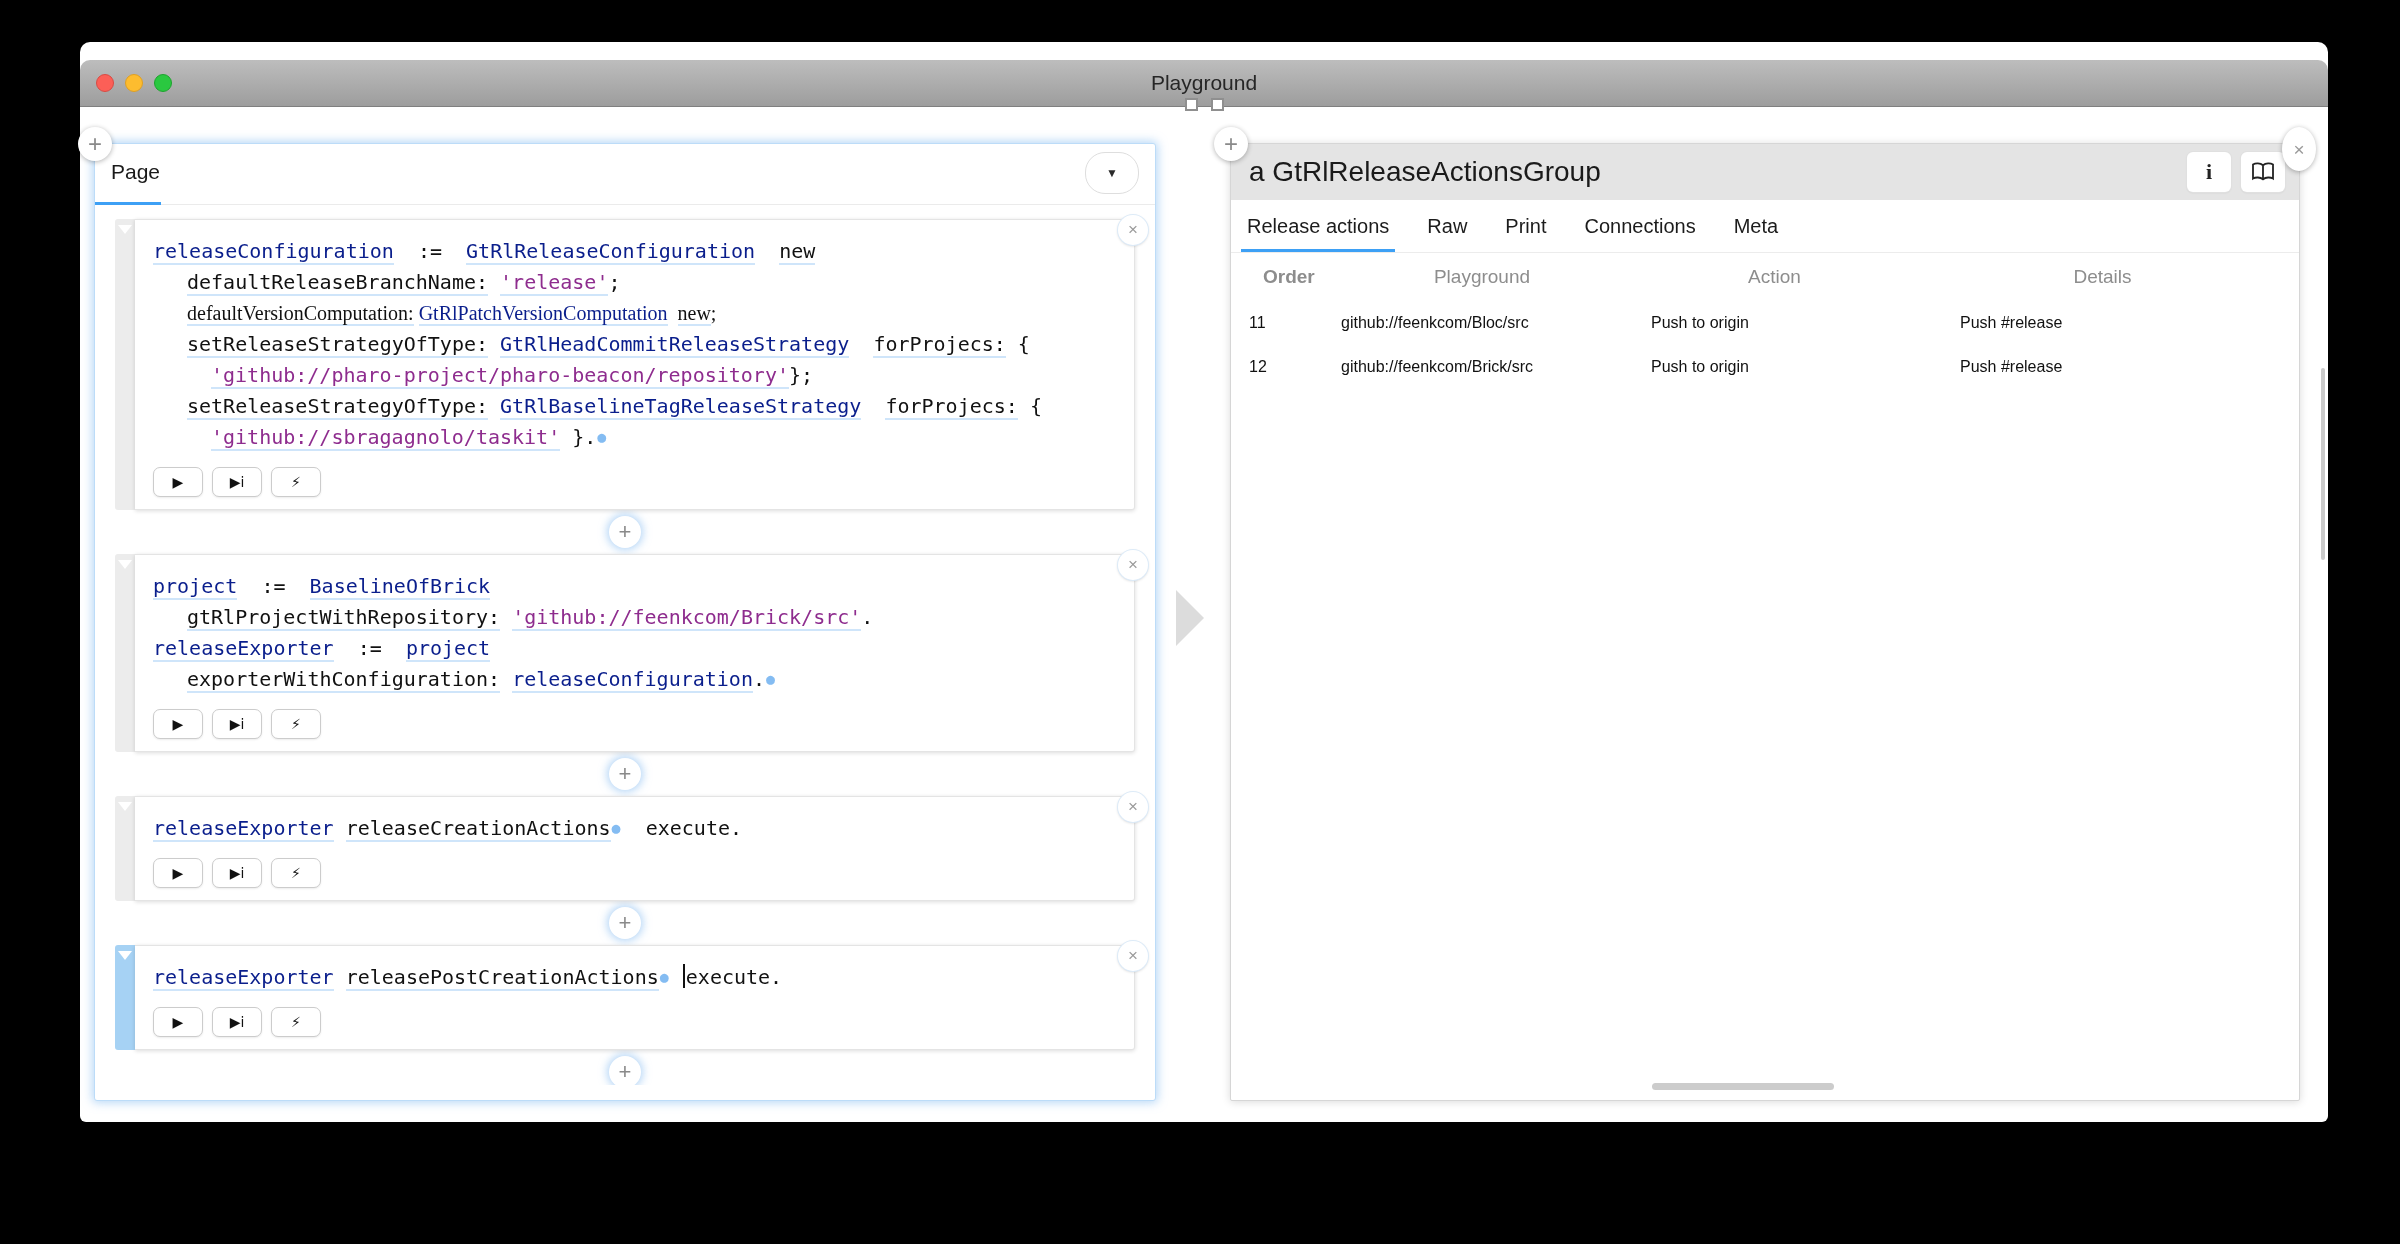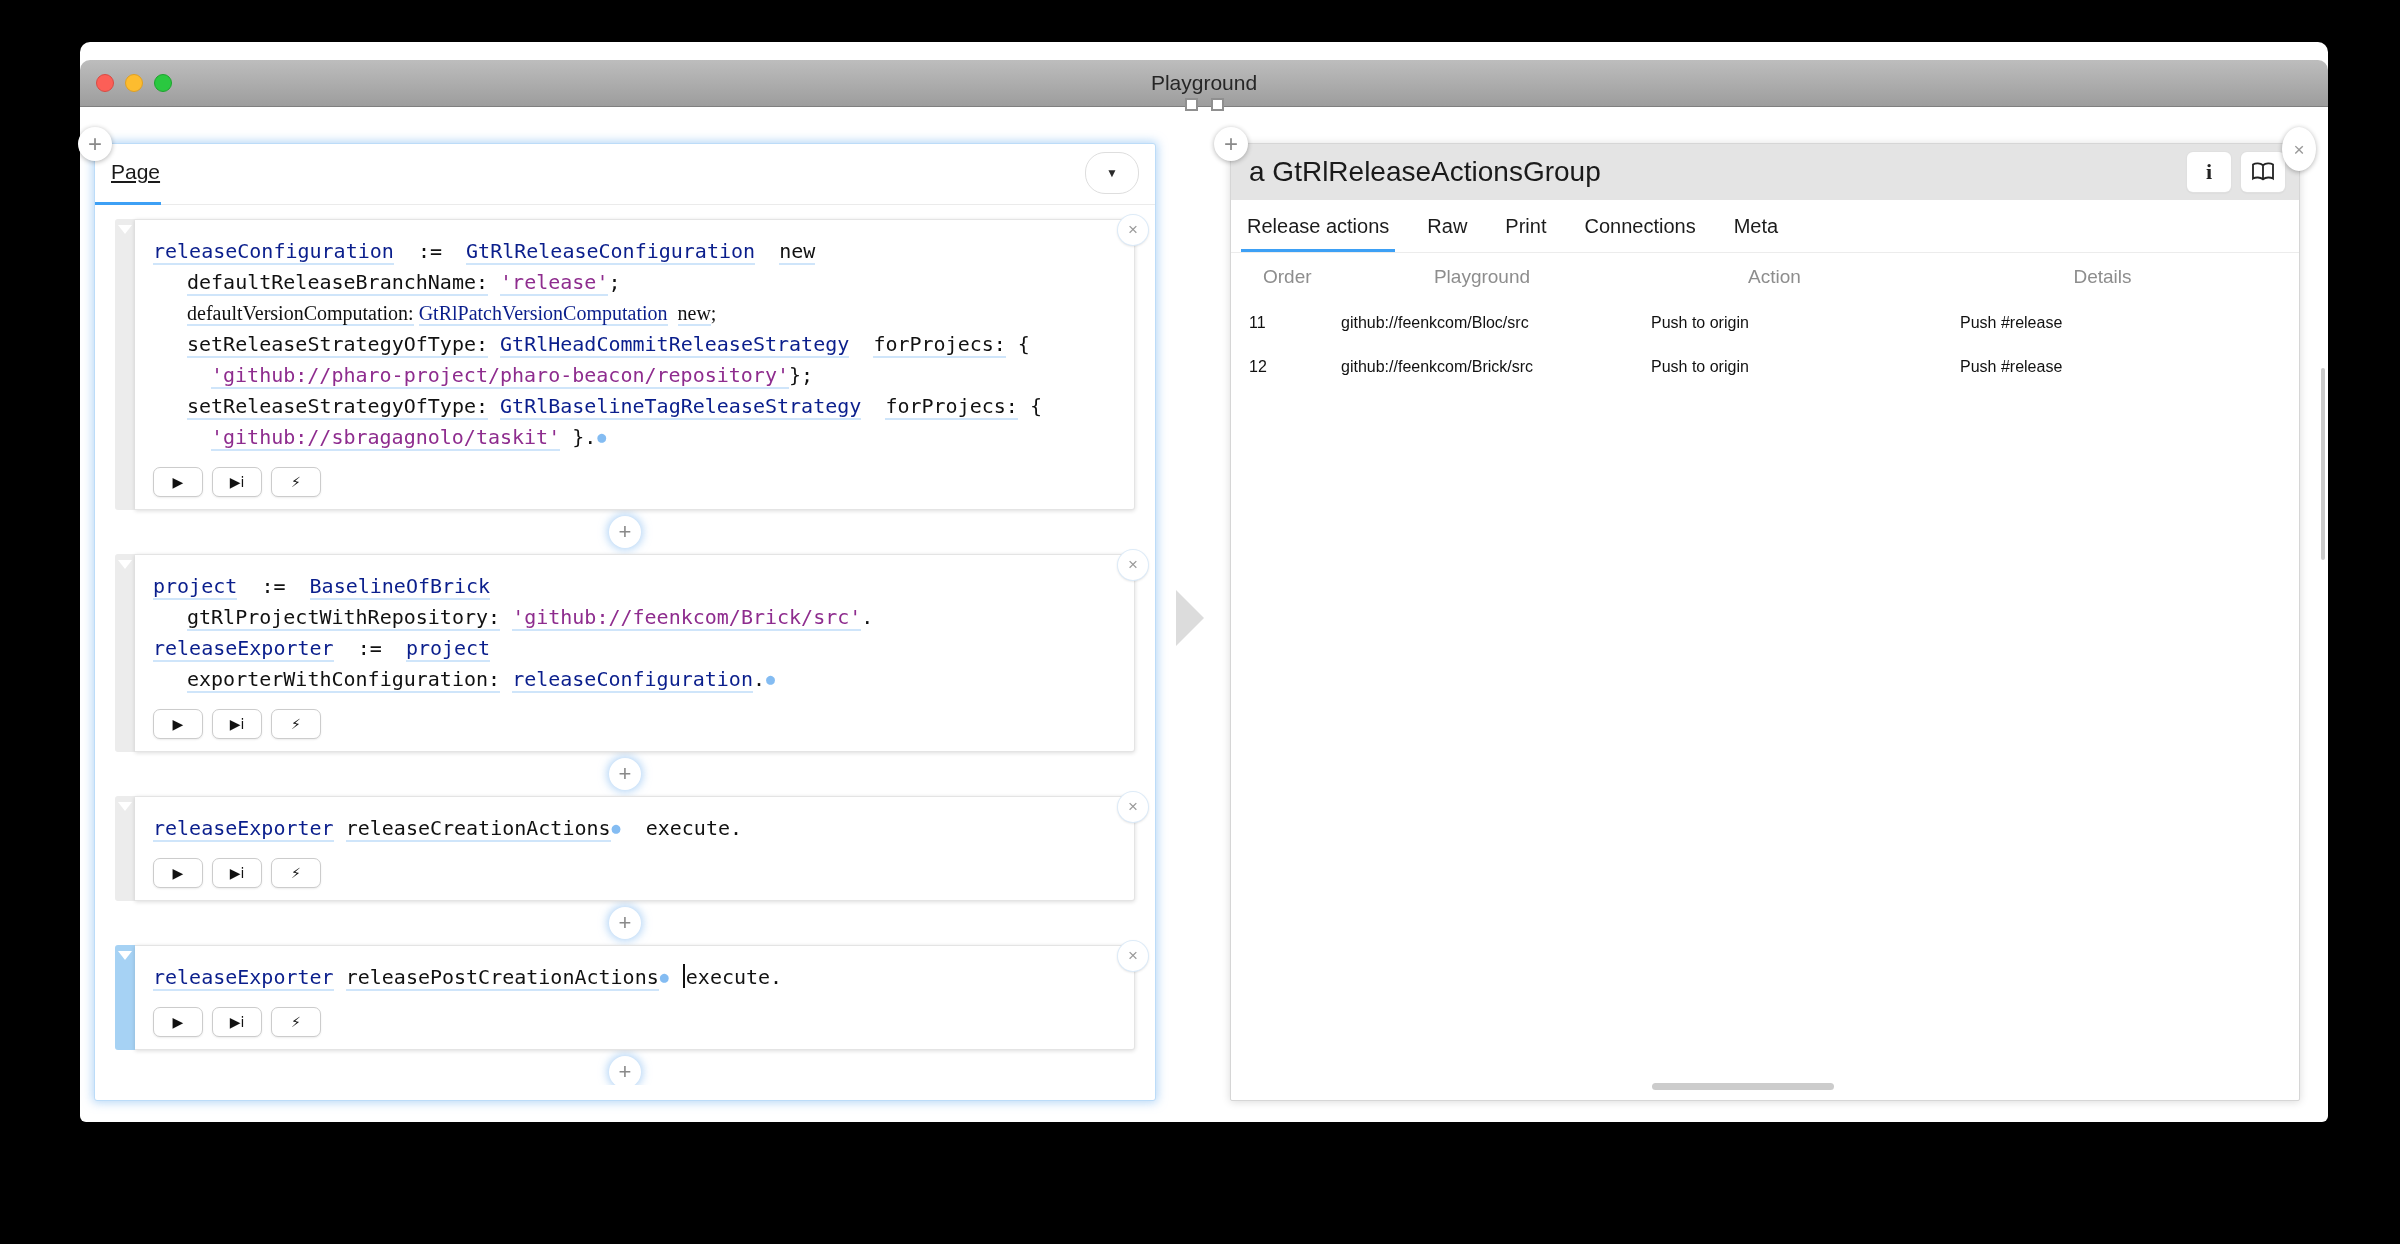--- a/index.html
+++ b/index.html
@@ -26,21 +26,21 @@
              border-radius:3px;box-shadow:0 0 10px 2px rgba(130,185,240,.55);}
   .pane.right{left:1150px;top:101px;width:1070px;height:958px;border:1px solid #d6d6d6;
               border-radius:2px;box-shadow:0 1px 8px rgba(0,0,0,.15);}
   .corner-btn{position:absolute;width:34px;height:34px;border-radius:50%;background:#fff;
               display:flex;align-items:center;justify-content:center;color:#8a8a8a;font-size:24px;
               box-shadow:0 1px 5px rgba(0,0,0,.3);z-index:5;cursor:default;line-height:1;}
   .corner-btn.tl{left:-17px;top:-17px;}
   .corner-btn.tr{right:-17px;top:-17px;font-size:19px;color:#9a9a9a;}
   
   .tabbar{position:relative;height:60px;border-bottom:1px solid #ebebeb;}
-  .tab-label{position:absolute;left:16px;top:16px;font-size:21px;color:#1a1a1a;text-decoration:underline;}
+  .tab-label{position:absolute;left:16px;top:16px;font-size:21px;color:#1a1a1a;}
   .tab-underline{position:absolute;left:0;bottom:-1px;width:66px;height:3px;background:var(--accent);}
   .dropdown-pill{position:absolute;right:16px;top:8px;width:52px;height:40px;border:1px solid #dedede;
                  border-radius:20px;background:#fff;display:flex;align-items:center;justify-content:center;
                  color:#2a2a2a;font-size:12px;}
   
   .snippets{padding:14px 20px 0 20px;overflow:hidden;height:880px;box-sizing:border-box;}
   .snippet{position:relative;display:flex;}
   .gutter{width:20px;background:#ececec;border-radius:3px 0 0 3px;flex:0 0 20px;}
   .snippet.selected .gutter{background:var(--selection);}
   .tri{width:0;height:0;border-left:7px solid transparent;border-right:7px solid transparent;
@@ -83,21 +83,21 @@
   .insp-tabs{height:52px;display:flex;align-items:stretch;padding:0 16px;border-bottom:1px solid #ececec;
              gap:38px;}
   .insp-tab{position:relative;display:flex;align-items:center;font-size:20px;color:#1c1c1c;}
   .insp-tab.active::after{content:"";position:absolute;left:-6px;right:-6px;bottom:0;height:3px;
                           background:var(--accent);}
   
   .tablewrap{padding:0 16px;}
   .trow{display:grid;grid-template-columns:90px 290px 295px 1fr;align-items:center;}
   .thead{height:48px;color:#8d8d8d;font-size:19px;}
   .th{justify-self:center;}
-  .th.c0{justify-self:start;padding-left:16px;}
+  .th.c0{justify-self:start;padding-left:16px;font-weight:bold;}
   .tr{height:44px;font-size:16px;color:#111;}
   .td{justify-self:start;}
   .td.c0{padding-left:2px;}
   .td.c1{padding-left:4px;}
   .td.c2{padding-left:24px;}
   .td.c3{padding-left:38px;}
   .hscroll{position:absolute;bottom:10px;left:calc(50% - 113px);width:182px;height:7px;border-radius:4px;
            background:#ccc;}
   .vscroll-thumb{position:absolute;right:3px;top:326px;width:4px;height:192px;border-radius:2px;
                  background:#c9c9c9;}

